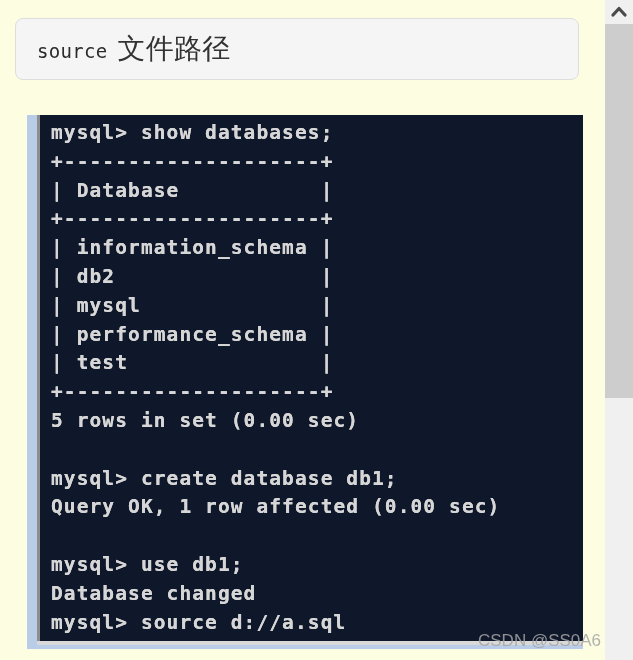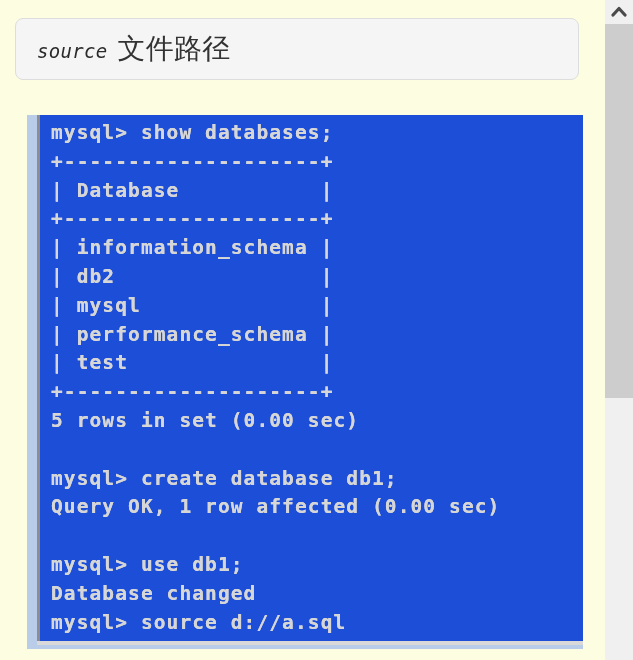--- a/index.html
+++ b/index.html
@@ -44,21 +44,20 @@
   #code-callout .code-text {
     font-size: 20px;
     color: #2b2b2b;
     white-space: pre;
     letter-spacing: 0.3px;
   }
   #code-callout .code-mono {
     font-family: "DejaVu Sans Mono", "Liberation Mono", monospace;
     font-size: 19px;
     color: #2b2b2b;
-    font-style: italic;
   }
   #code-callout .code-cjk {
     font-family: "DejaVu Serif", "Liberation Serif", serif;
     font-size: 28px;
     color: #333;
     margin-left: 10px;
   }
 
   
   #terminal-figure {
@@ -83,21 +82,21 @@
     width: 3px;
     height: 534px;
     background: #8e8e8e;
   }
   #terminal-screen {
     position: absolute;
     left: 13px;
     top: 0;
     width: 543px;
     height: 526px;
-    background: #1d4ed8;
+    background: #0f172a;
     overflow: hidden;
   }
   #terminal-bottom-edge {
     position: absolute;
     left: 10px;
     top: 526px;
     width: 546px;
     height: 4px;
     background: #d9d9d9;
   }
@@ -189,20 +188,21 @@
 
     <div id="terminal-screen">
       <div class="term-lines" id="term-output"><div class="term-line">mysql&gt; show databases;</div><div class="term-line">+--------------------+</div><div class="term-line">| Database           |</div><div class="term-line">+--------------------+</div><div class="term-line">| information_schema |</div><div class="term-line">| db2                |</div><div class="term-line">| mysql              |</div><div class="term-line">| performance_schema |</div><div class="term-line">| test               |</div><div class="term-line">+--------------------+</div><div class="term-line">5 rows in set (0.00 sec)</div><div class="term-line">&nbsp;</div><div class="term-line">mysql&gt; create database db1;</div><div class="term-line">Query OK, 1 row affected (0.00 sec)</div><div class="term-line">&nbsp;</div><div class="term-line">mysql&gt; use db1;</div><div class="term-line">Database changed</div><div class="term-line">mysql&gt; source d://a.sql</div></div>
 
     </div>
 
     <div id="terminal-bottom-edge"></div>
     <div id="terminal-bottom-edge2"></div>
   </div>
 
+  <div id="watermark">CSDN @SS0A6</div>
 </div>
 
 <div id="scrollbar">
   <div id="scrollbar-up-button">
     <svg width="16" height="11" viewBox="0 0 16 11" xmlns="http://www.w3.org/2000/svg">
       <path d="M2 9 L8 2.5 L14 9" fill="none" stroke="#4a4a4a" stroke-width="3.2" stroke-linecap="round" stroke-linejoin="round"></path>
     </svg>
   </div>
   <div id="scrollbar-thumb"></div>
   <div id="scrollbar-track-lower"></div>

